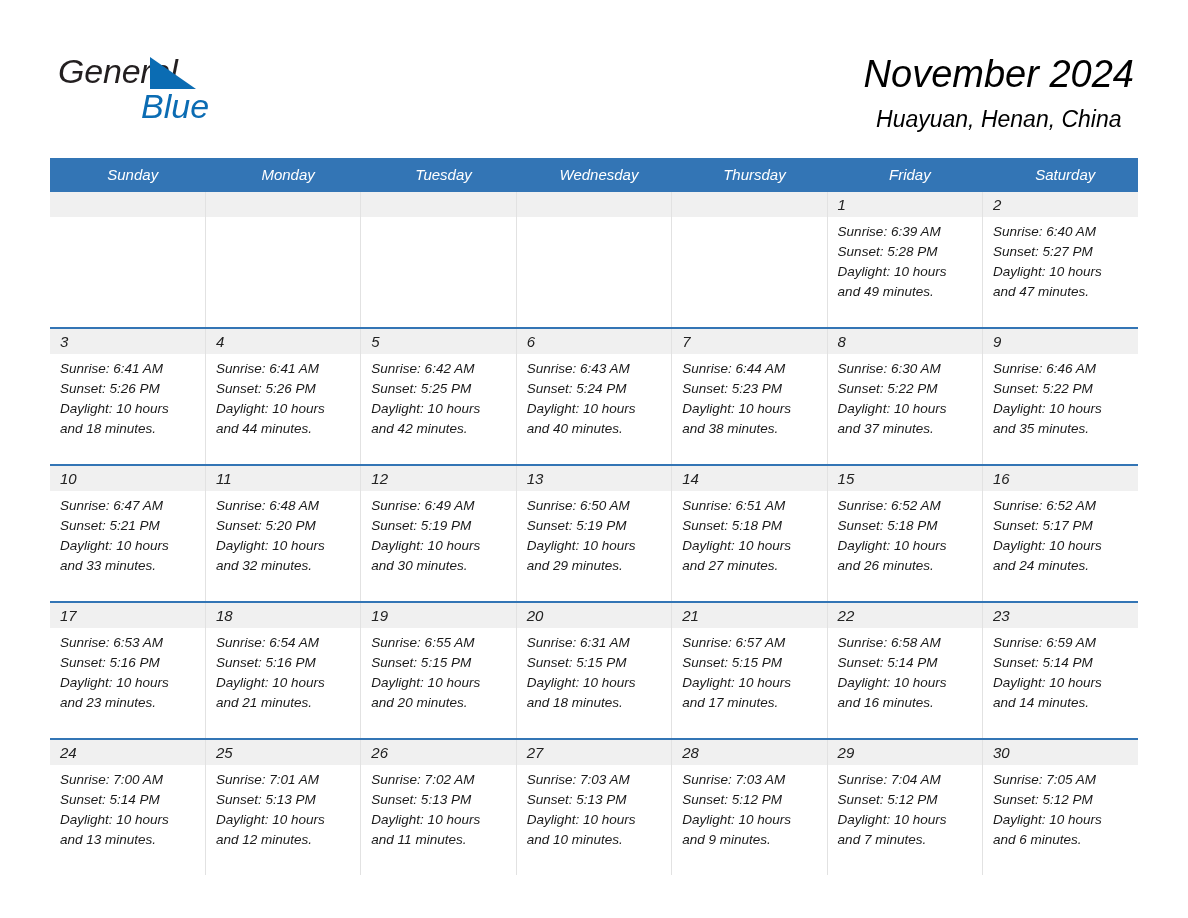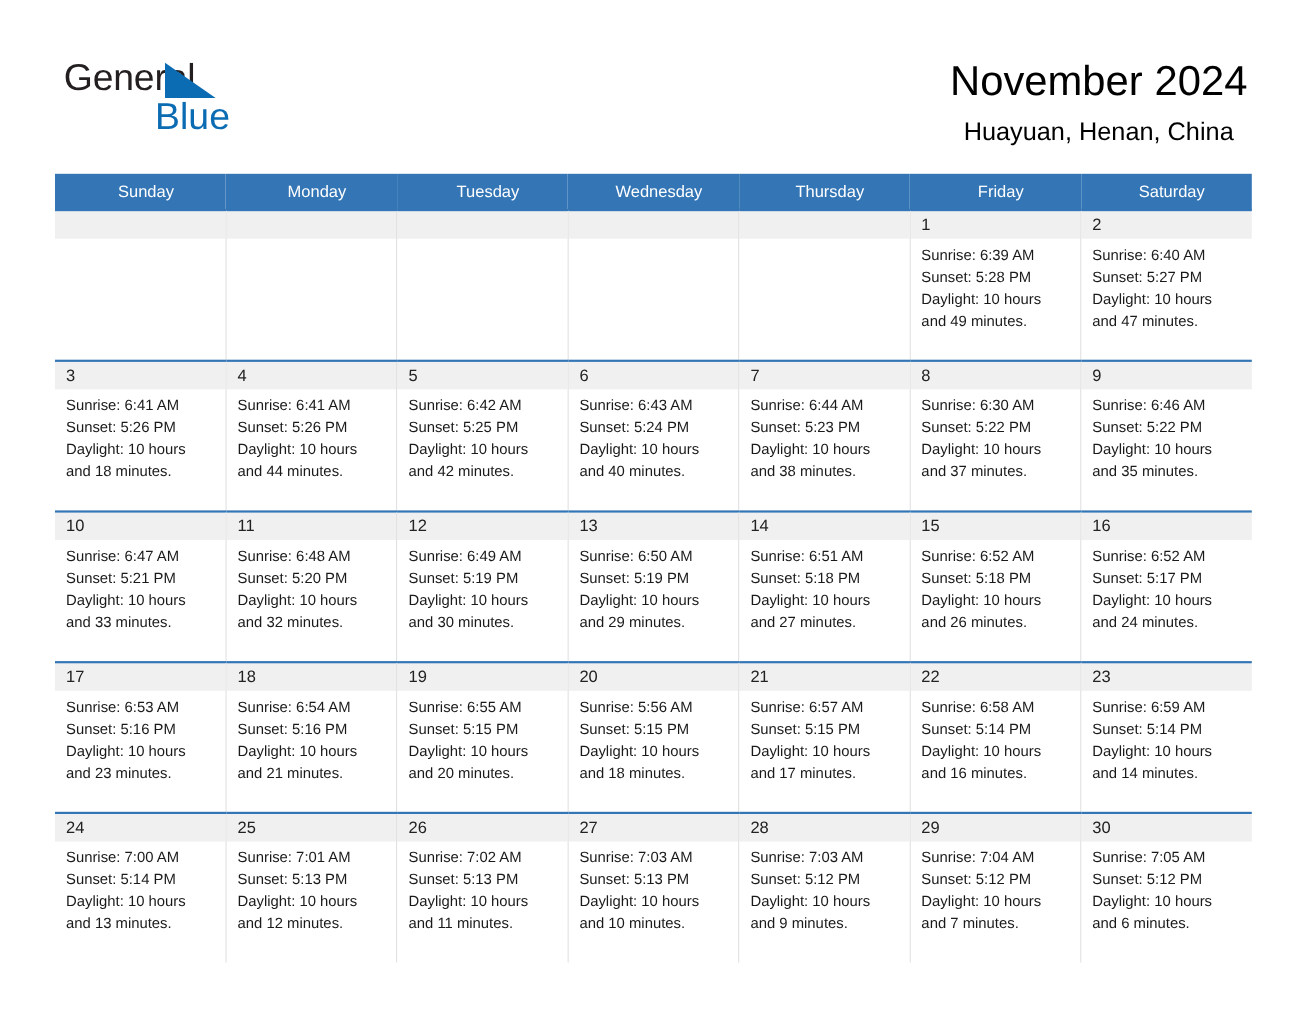--- a/index.html
+++ b/index.html
@@ -12,20 +12,21 @@
     height: 918px;
     font-family: "Liberation Sans", sans-serif;
     color: #000000;
     overflow: hidden;
   }
   .page {
     position: relative;
     width: 979px;
     height: 918px;
     box-sizing: border-box;
+    font-style: italic;
   }
 
   
   .top-bar {
     position: absolute;
     left: 0;
     top: 0;
     width: 1188px;
     height: 150px;
   }
@@ -371,21 +372,21 @@
             <div class="info">
               <div>Sunrise: 6:55 AM</div>
               <div>Sunset: 5:15 PM</div>
               <div>Daylight: 10 hours</div>
               <div>and 20 minutes.</div>
             </div>
           </td>
           <td>
             <span class="daynum">20</span>
             <div class="info">
-              <div>Sunrise: 5:56 AM</div>
+              <div>Sunrise: 6:31 AM</div>
               <div>Sunset: 5:15 PM</div>
               <div>Daylight: 10 hours</div>
               <div>and 18 minutes.</div>
             </div>
           </td>
           <td>
             <span class="daynum">21</span>
             <div class="info">
               <div>Sunrise: 6:57 AM</div>
               <div>Sunset: 5:15 PM</div>

